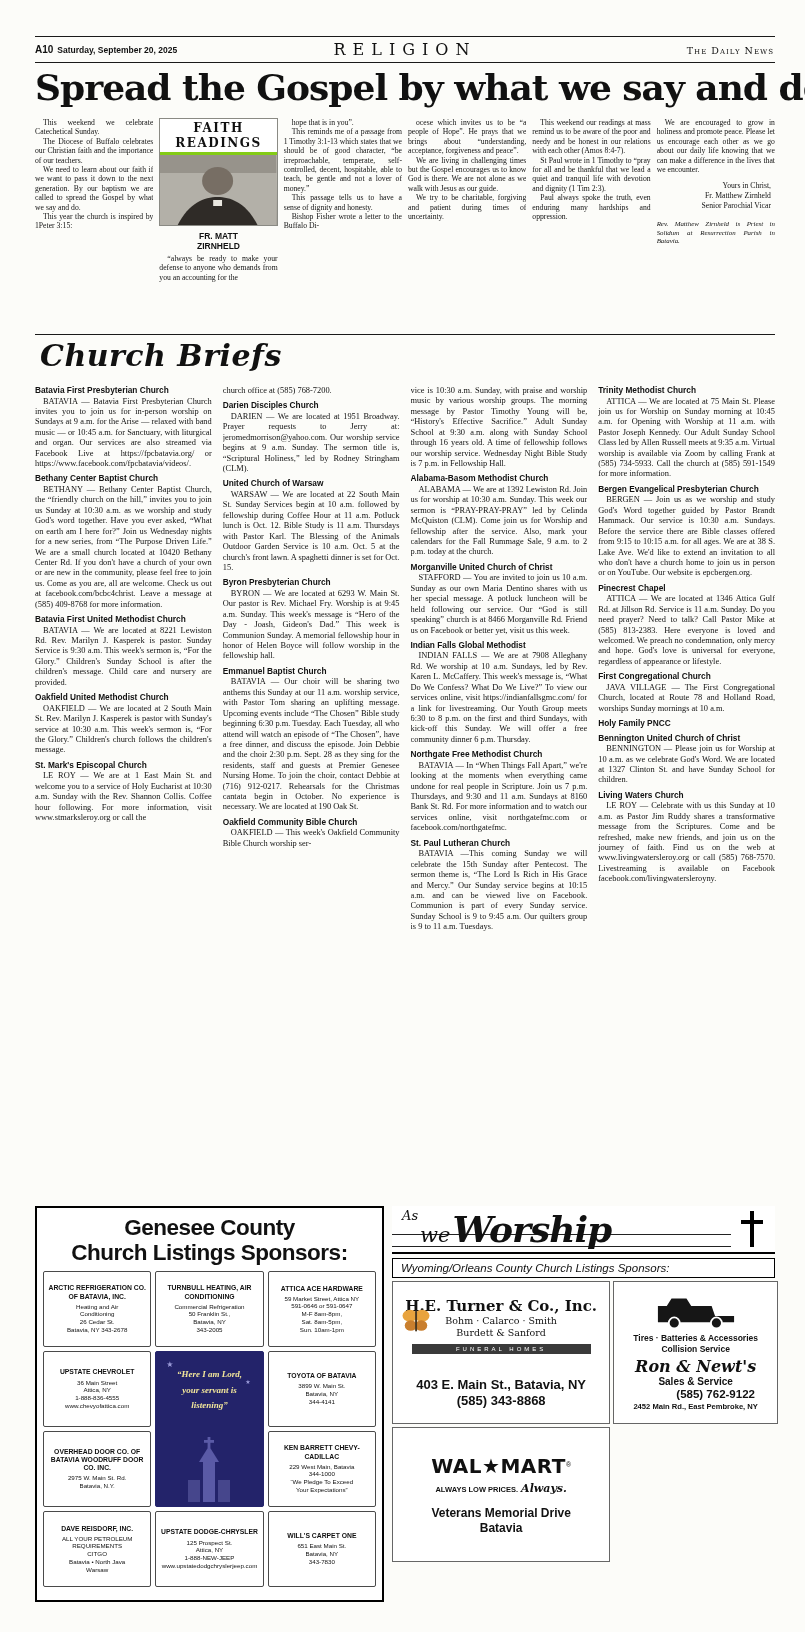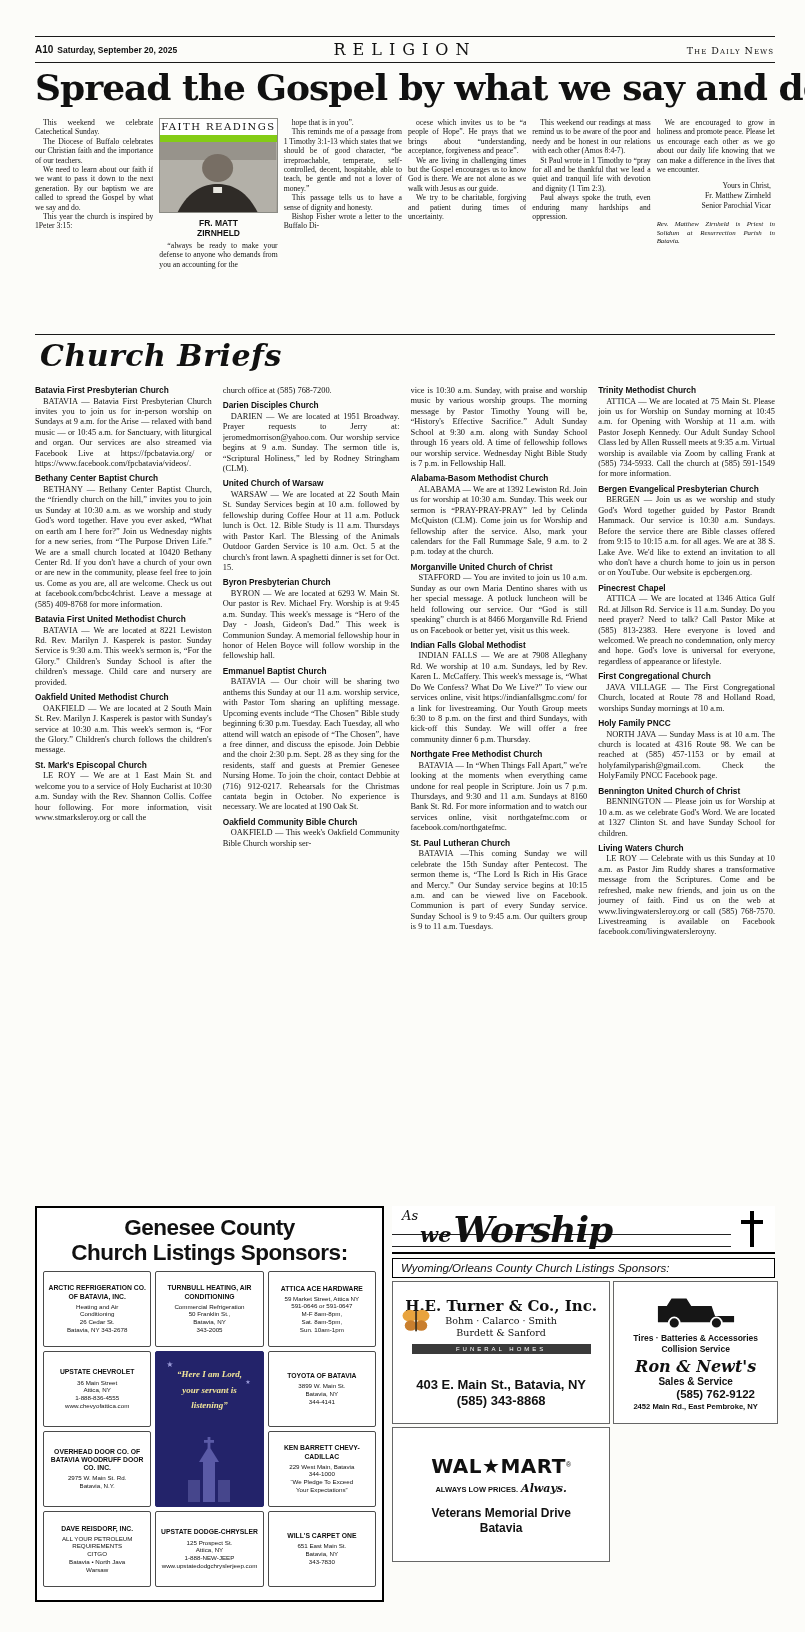--- a/index.html
+++ b/index.html
@@ -14,21 +14,21 @@
   .mh-left .pgnum{font-size:10px;margin-right:4px;}
   .mh-center{position:absolute;left:0;right:0;top:0;text-align:center;font-family:"DejaVu Serif",serif;font-size:16px;letter-spacing:7px;}
   .mh-right{position:absolute;right:1px;top:5px;font-family:"DejaVu Serif",serif;font-size:9.5px;font-variant:small-caps;letter-spacing:1px;}
 
   
   .headline{position:absolute;top:66px;left:35px;right:30px;text-align:center;font-family:"DejaVu Serif",serif;font-weight:bold;font-size:36px;letter-spacing:-1px;white-space:nowrap;}
   .article{position:absolute;top:118px;left:35px;right:30px;height:216px;display:flex;gap:6px;overflow:hidden;}
   .acol{flex:1 1 0;overflow:hidden;text-align:justify;font-size:7.7px;line-height:1.22;overflow-wrap:anywhere;}
   .apara{text-indent:8px;}
   .photobox{border:1px solid #8a8a84;margin-bottom:4px;background:#fff;}
-  .kicker{font-family:"DejaVu Serif",serif;font-size:10px;letter-spacing:1.5px;text-align:center;padding:2px 0;border-bottom:7px solid #84cc16;}
+  .kicker{font-family:"DejaVu Serif",serif;font-size:12px;letter-spacing:1.5px;text-align:center;padding:2px 0;border-bottom:3px solid #84cc16;font-weight:bold;}
   .photo{height:70px;background:linear-gradient(#c7c4bd,#a19d95);}
   .photo svg{display:block;width:100%;height:100%;}
   .photoname{font-family:"Liberation Sans",sans-serif;font-weight:bold;font-size:8.5px;line-height:1.15;text-align:center;padding:2px 0;white-space:pre-line;}
   .signoff{text-align:right;font-size:7.7px;line-height:1.3;margin-top:7px;padding-right:4px;white-space:pre-line;}
   .bio{font-style:italic;font-size:6.9px;line-height:1.22;margin-top:9px;text-align:justify;}
 
   
   .briefs-title{position:absolute;top:338px;left:40px;font-family:"DejaVu Serif",serif;font-style:italic;font-size:30px;letter-spacing:0.5px;}
   .briefs{position:absolute;top:386px;left:35px;right:30px;height:804px;display:flex;gap:11px;overflow:hidden;}
   .bcol{flex:1 1 0;overflow:hidden;text-align:justify;font-size:8.4px;line-height:1.24;overflow-wrap:anywhere;}
@@ -52,21 +52,21 @@
   .ad-dark .star.s2{right:12px;top:26px;font-size:6px;}
   .ad-dark .church{position:absolute;bottom:4px;left:0;right:0;display:flex;justify-content:center;}
 
   
   .sp-right{position:absolute;left:392px;top:1206px;width:383px;height:396px;font-family:"Liberation Sans",sans-serif;}
   .banner{position:relative;height:48px;border-bottom:2.5px solid #000;background:#fff;overflow:hidden;}
   .banner-line{position:absolute;left:0;right:44px;border-top:1px solid #222;}
   .bl1{top:28px;} .bl2{top:40px;}
   .banner-text{position:absolute;left:10px;top:2px;font-family:"DejaVu Serif",serif;font-style:italic;}
   .banner-as{font-size:13px;vertical-align:top;}
-  .banner-we{font-size:21px;font-weight:bold;margin-left:2px;}
+  .banner-we{font-size:21px;font-weight:normal;margin-left:2px;}
   .banner-worship{font-size:36px;font-weight:bold;letter-spacing:-1px;margin-left:2px;}
   .banner-cross{position:absolute;right:12px;top:5px;width:22px;height:36px;}
   .banner-cross:before{content:"";position:absolute;left:9px;top:0;width:4px;height:36px;background:#000;}
   .banner-cross:after{content:"";position:absolute;left:0;top:9px;width:22px;height:4px;background:#000;}
   .wo-bar{border:1.5px solid #000;margin-top:4px;padding:3px 8px;font-style:italic;font-size:11.5px;background:#fff;}
   .sp-right-ads{margin-top:3px;height:281px;display:grid;grid-template-columns:57% 43%;grid-template-rows:1fr 0.94fr;gap:3px;}
   .rcell{border:1px solid #666;background:#fff;display:flex;flex-direction:column;align-items:center;justify-content:center;text-align:center;padding:4px;overflow:hidden;position:relative;}
   .turner-name{font-family:"DejaVu Serif",serif;font-weight:bold;font-size:15px;margin-top:2px;}
   .turner-sub{font-family:"DejaVu Serif",serif;font-size:9.5px;line-height:1.3;white-space:pre-line;}
   .turner-bar{background:#3a3a3a;color:#fff;font-size:6px;letter-spacing:3px;padding:2px 8px;margin:4px 0;width:86%;}
@@ -201,21 +201,20 @@
     <div class="bcol">
         <h4 class="bhead">Trinity Methodist Church</h4>
         <p class="bbody">ATTICA — We are located at 75 Main St. Please join us for Worship on Sunday morning at 10:45 a.m. for Opening with Worship at 11 a.m. with Pastor Joseph Kennedy. Our Adult Sunday School Class led by Allen Russell meets at 9:35 a.m. Virtual worship is available via Zoom by calling Frank at (585) 734-5933. Call the church at (585) 591-1549 for more information.</p>
         <h4 class="bhead">Bergen Evangelical Presbyterian Church</h4>
         <p class="bbody">BERGEN — Join us as we worship and study God's Word together guided by Pastor Brandt Hammack. Our service is 10:30 a.m. Sundays. Before the service there are Bible classes offered from 9:15 to 10:15 a.m. for all ages. We are at 38 S. Lake Ave. We'd like to extend an invitation to all who don't have a church home to join us in person or on YouTube. Our website is epcbergen.org.</p>
         <h4 class="bhead">Pinecrest Chapel</h4>
         <p class="bbody">ATTICA — We are located at 1346 Attica Gulf Rd. at Jillson Rd. Service is 11 a.m. Sunday. Do you need prayer? Need to talk? Call Pastor Mike at (585) 813-2383. Here everyone is loved and welcomed. We preach no condemnation, only mercy and hope. God's love is universal for everyone, regardless of appearance or lifestyle.</p>
         <h4 class="bhead">First Congregational Church</h4>
         <p class="bbody">JAVA VILLAGE — The First Congregational Church, located at Route 78 and Holland Road, worships Sunday mornings at 10 a.m.</p>
         <h4 class="bhead">Holy Family PNCC</h4>
-        <p class="bbody">NORTH JAVA — Sunday Mass is at 10 a.m. The church is located at 4316 Route 98. We can be reached at (585) 457-1153 or by email at holyfamilyparish@gmail.com. Check the HolyFamily PNCC Facebook page.</p>
         <h4 class="bhead">Bennington United Church of Christ</h4>
         <p class="bbody">BENNINGTON — Please join us for Worship at 10 a.m. as we celebrate God's Word. We are located at 1327 Clinton St. and have Sunday School for children.</p>
         <h4 class="bhead">Living Waters Church</h4>
         <p class="bbody">LE ROY — Celebrate with us this Sunday at 10 a.m. as Pastor Jim Ruddy shares a transformative message from the Scriptures. Come and be refreshed, make new friends, and join us on the journey of faith. Find us on the web at www.livingwatersleroy.org or call (585) 768-7570. Livestreaming is available on Facebook facebook.com/livingwatersleroyny.</p>
       </div>
   </div>
 
   <div class="sp-left">
     <div class="sp-left-title">Genesee County
 Church Listings Sponsors:</div>

